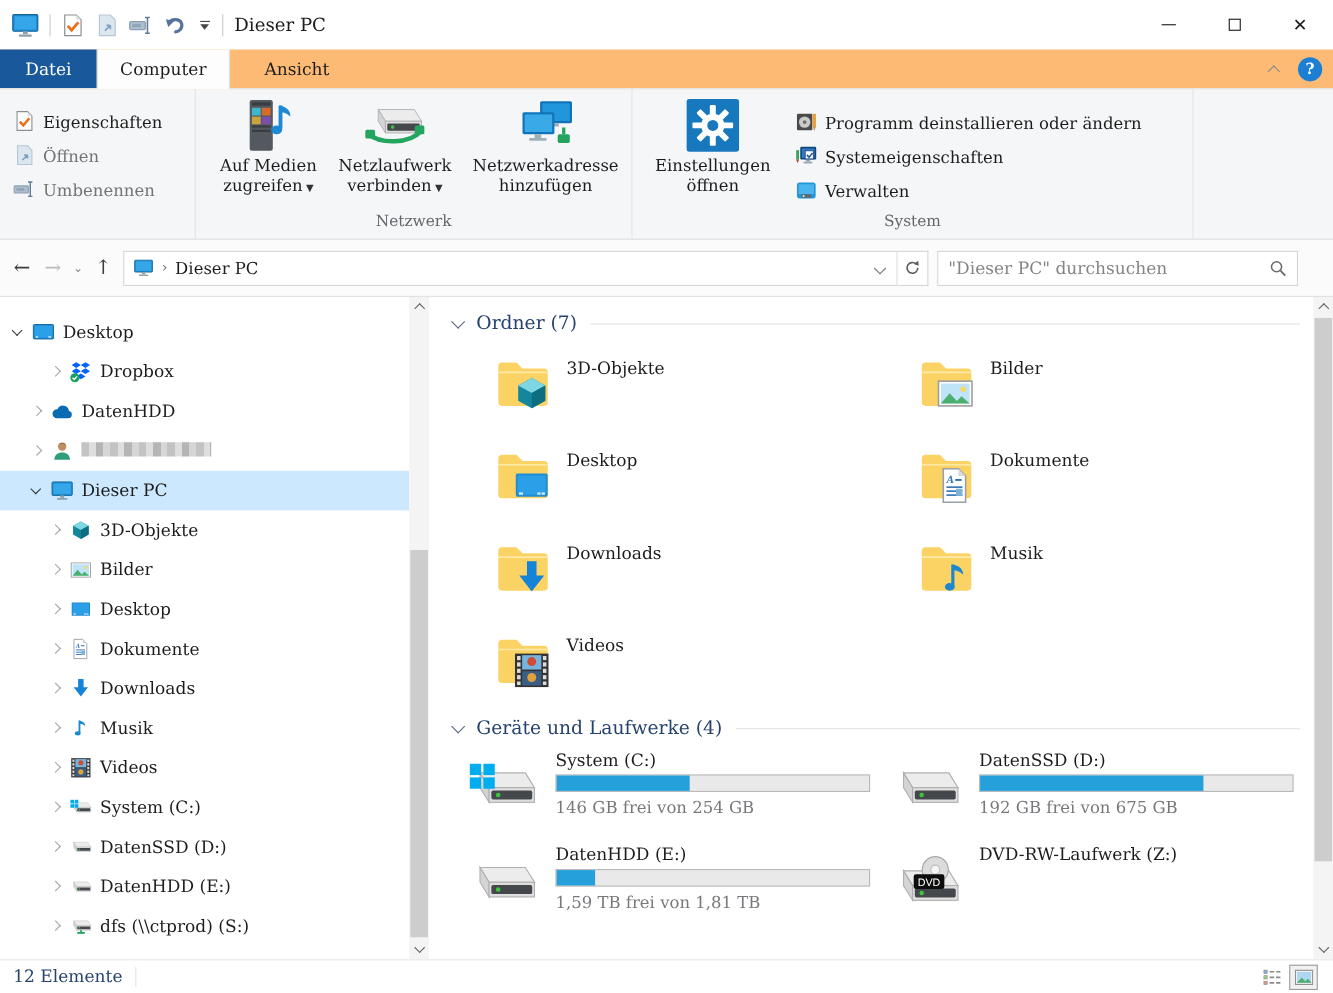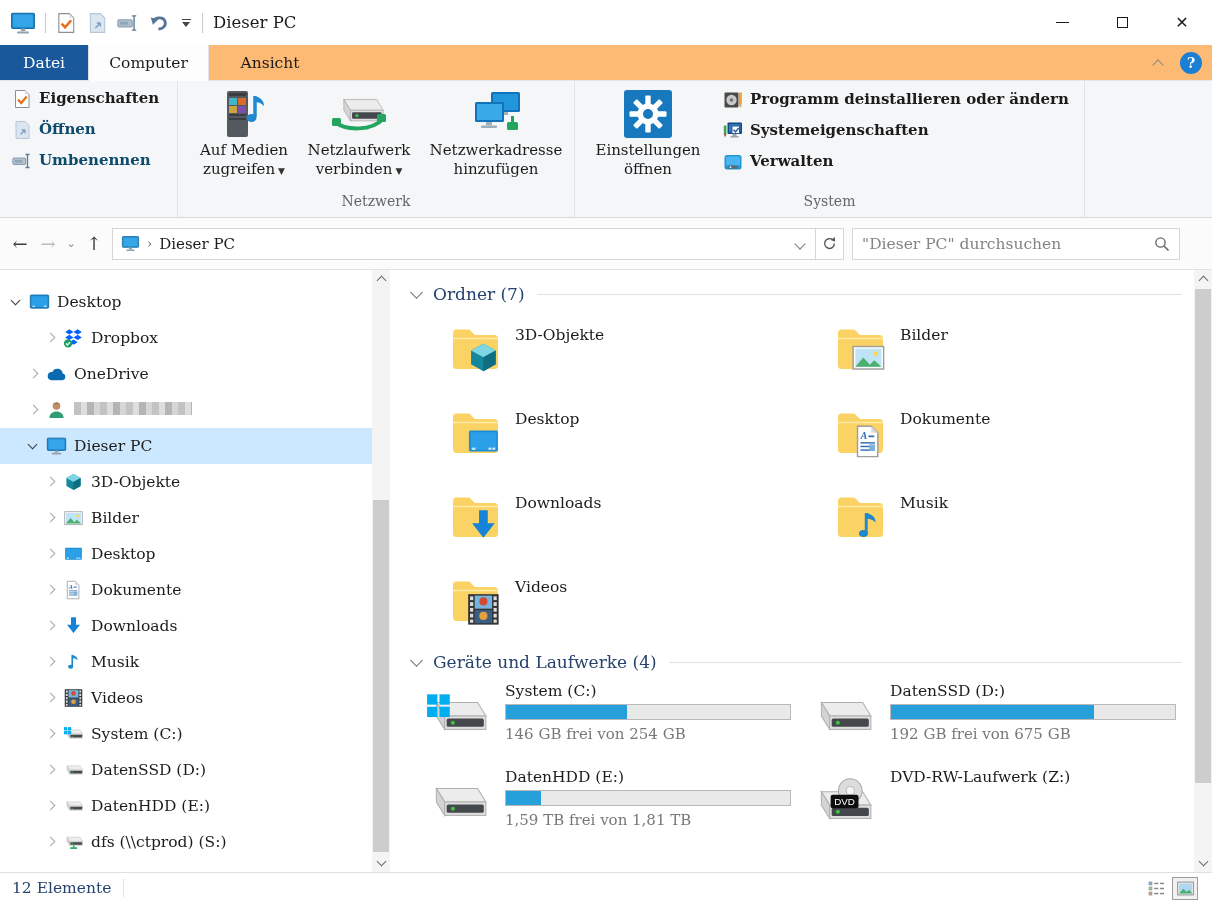--- a/index.html
+++ b/index.html
@@ -38,23 +38,23 @@
 .rib-collapse { width:16px; height:16px; position:relative; }
 .rib-collapse::before { content:''; position:absolute; left:4px; top:6px; width:7px; height:7px; border-left:1.6px solid #8a8a8a; border-top:1.6px solid #8a8a8a; transform:rotate(45deg); }
 .help-btn { width:22px; height:22px; border-radius:50%; background:#1b7fd4; color:#fff; font-weight:bold; font-size:14px; display:flex; align-items:center; justify-content:center; }
 
 
 .ribbon { height:137px; background:#f5f6f7; border-bottom:1px solid #d8d9db; display:flex; }
 .rgroup { display:flex; flex-direction:column; border-right:1px solid #e2e3e5; }
 .rbody { flex:1; display:flex; align-items:flex-start; }
 .rlabel { height:26px; text-align:center; color:#62676c; font-size:14px; line-height:20px; }
 .smallcol { display:flex; flex-direction:column; padding:8px 6px 0 8px; width:100%; }
-.small-btn { display:flex; align-items:flex-start; gap:7px; height:31px; font-size:15px; padding:0 4px;font-weight:bold; }
+.small-btn { display:flex; align-items:flex-end; gap:7px; height:31px; font-size:15px; padding:0 4px; }
 .small-btn .icon { width:20px; height:20px; }
-.small-btn.disabled { color:#0c4a6e; }
+.small-btn.disabled { color:#737373; }
 .big-btn { display:flex; flex-direction:column; align-items:center; padding-top:6px; }
 .big-btn .bicon { height:54px; display:flex; align-items:center; justify-content:center; }
 .big-btn .blabel { font-size:15px; line-height:1.28; text-align:center; margin-top:0; }
 .dd { font-size:9px; margin-left:3px; color:#333; }
 
 
 .navrow { height:52px; display:flex; align-items:center; background:#fbfbfc; border-bottom:1px solid #e2e2e2; padding:0 6px; }
 .nbtn { width:28px; text-align:center; font-size:18px; color:#3d3d3d; }
 .nbtn.disabled { color:#bcbcbc; }
 .nbtn.small { width:18px; font-size:11px; color:#8a8a8a; }
@@ -416,21 +416,21 @@
           </span>
           <span class="tlabel">Dropbox</span>
         </div>
         <div class="tree-row" style="padding-left: 25px;">
           <span class="twisty"></span>
           <span class="icon">
             <svg viewBox="0 0 24 16">
               <path d="M6 15h12.2a3.8 3.8 0 0 0 .9-7.5A6.2 6.2 0 0 0 7.2 5.8 4.6 4.6 0 0 0 6 15z" fill="#0b6bb2"></path>
             </svg>
           </span>
-          <span class="tlabel">OneDrive</span>
+          <span class="tlabel">DatenHDD</span>
         </div>
         <div class="tree-row" style="padding-left: 25px;">
           <span class="twisty"></span>
           <span class="icon">
             <svg viewBox="0 0 24 24">
               <circle cx="12" cy="7.2" r="4.6" fill="#bd8f63"></circle>
               <path d="M8 5.5a4.6 4.6 0 0 1 8 .3c-1.3-1.4-2.3-1.9-4-1.9s-2.8.4-4 1.6z" fill="#4a3b2a"></path>
               <path d="M3.5 21.5c0-5.2 4.1-7.8 8.5-7.8s8.5 2.6 8.5 7.8z" fill="#2f9e77"></path>
             </svg>
           </span>

